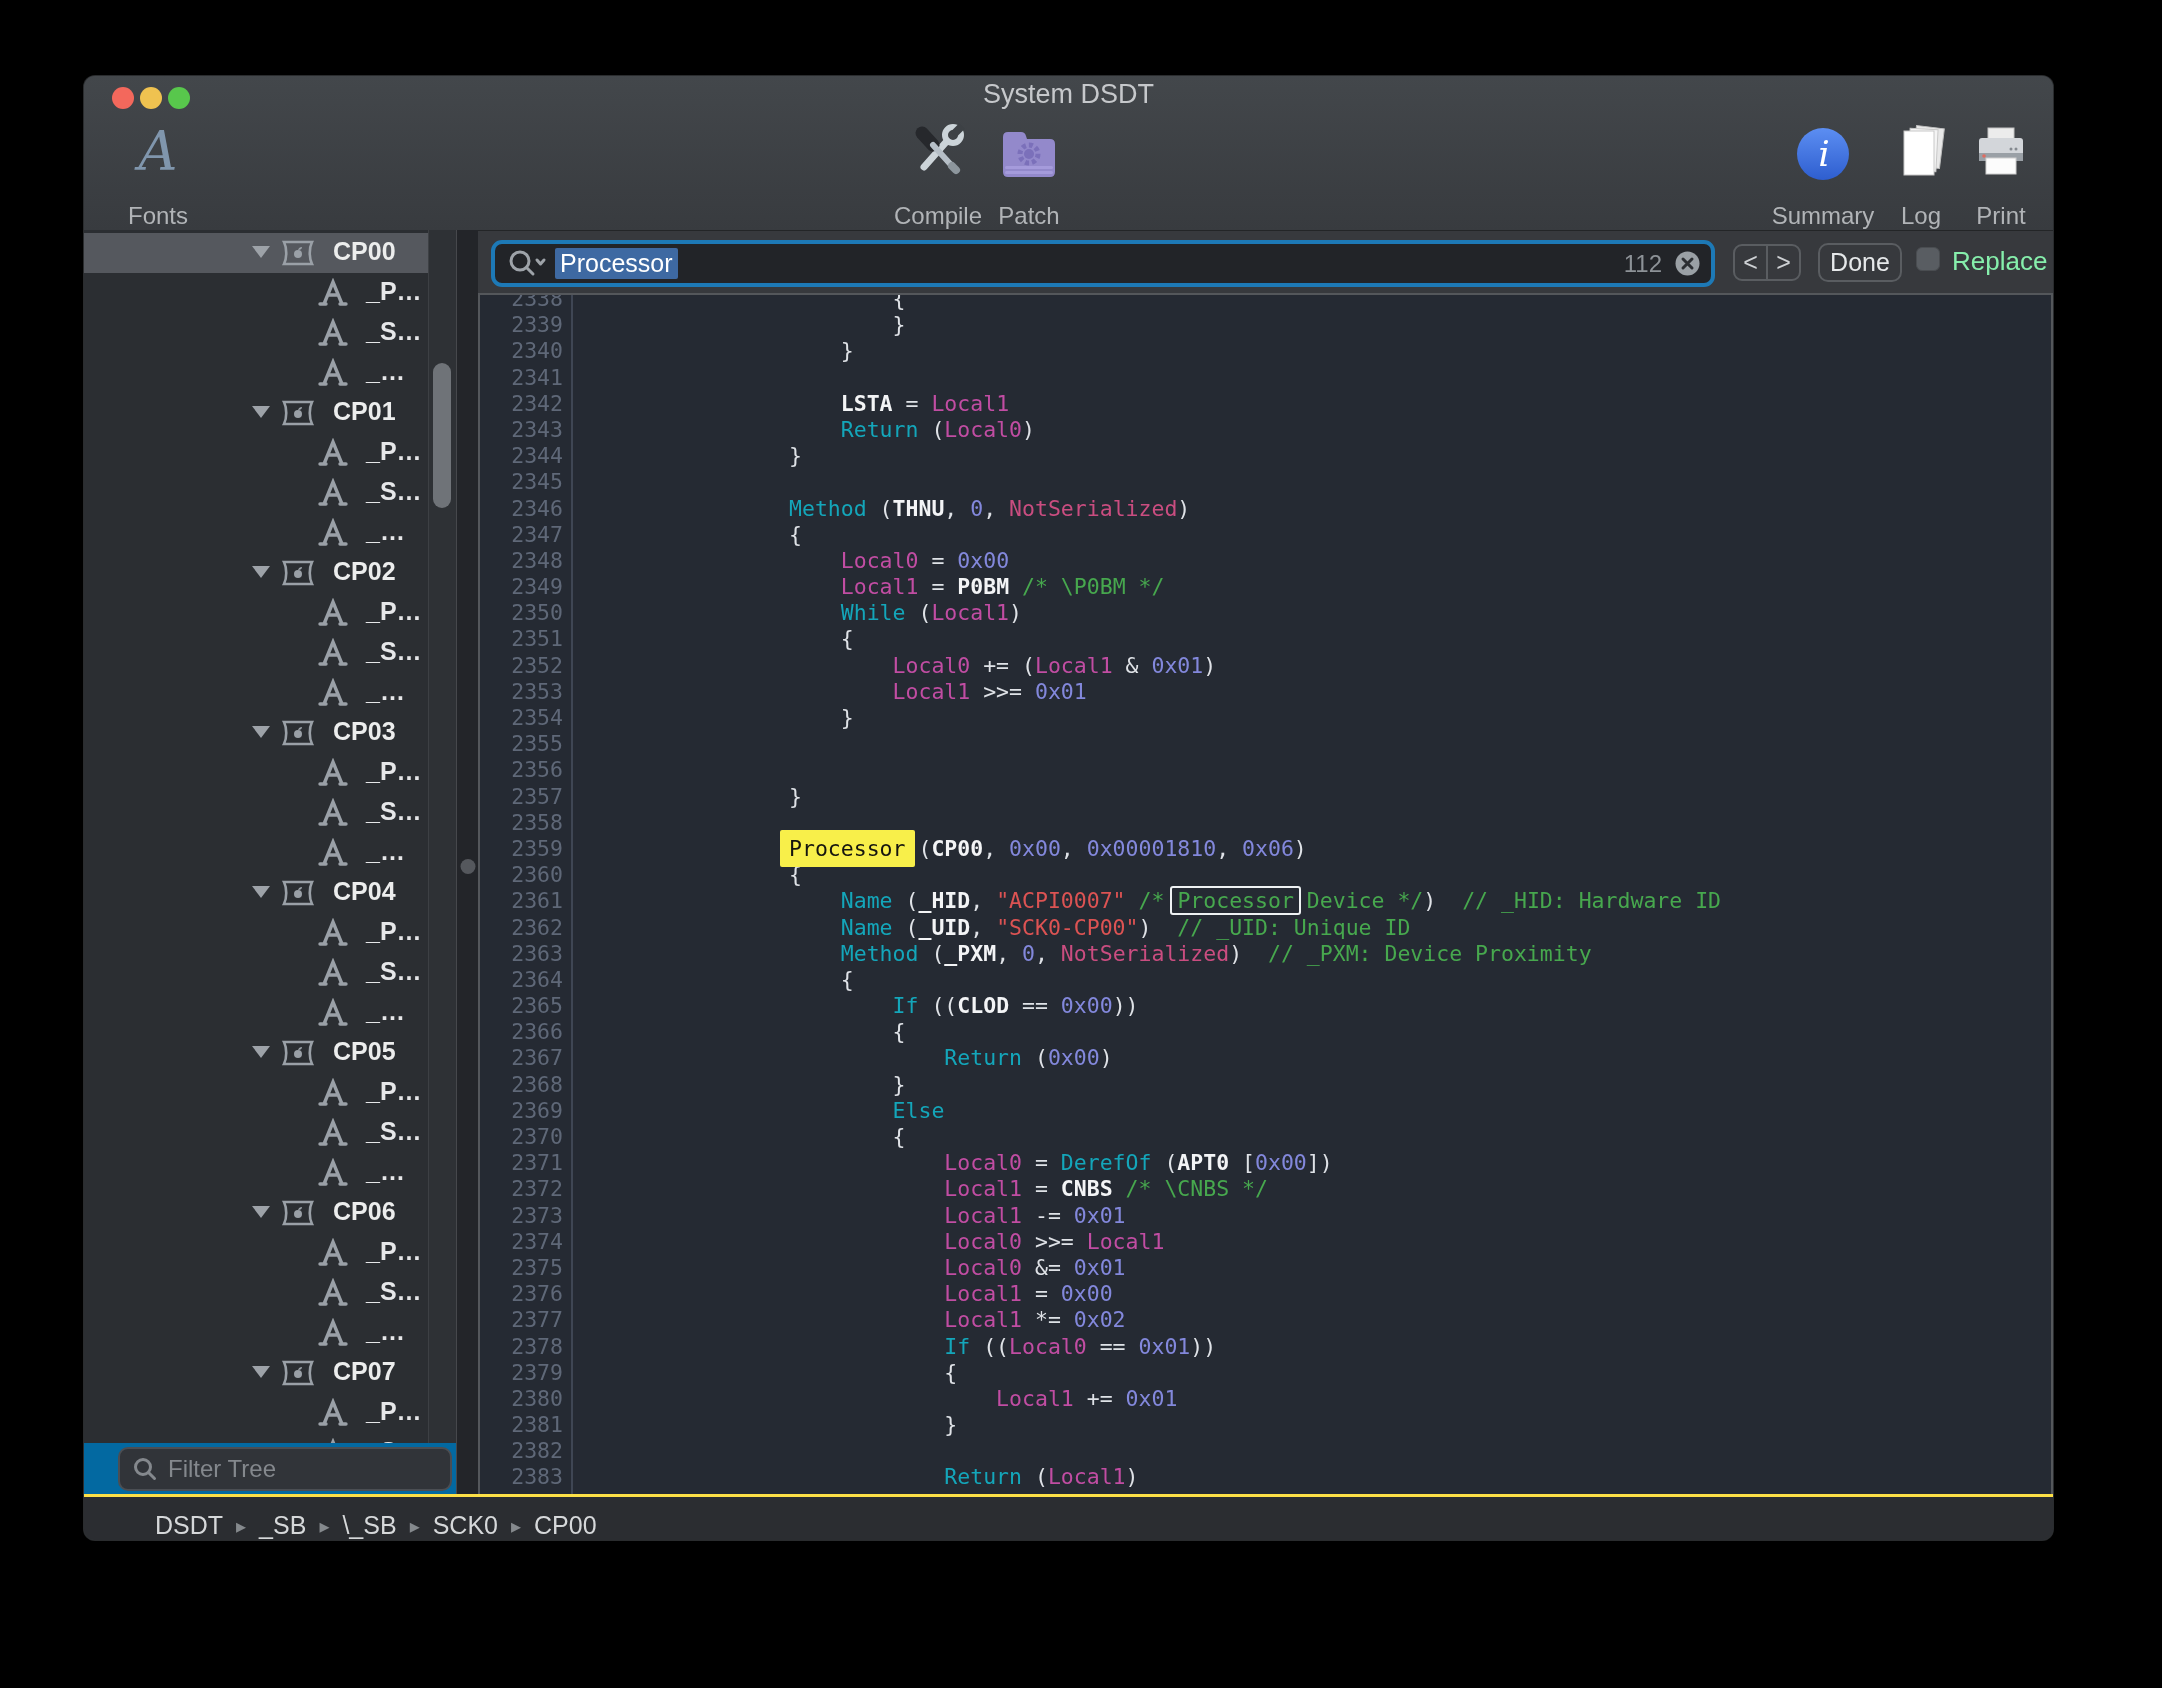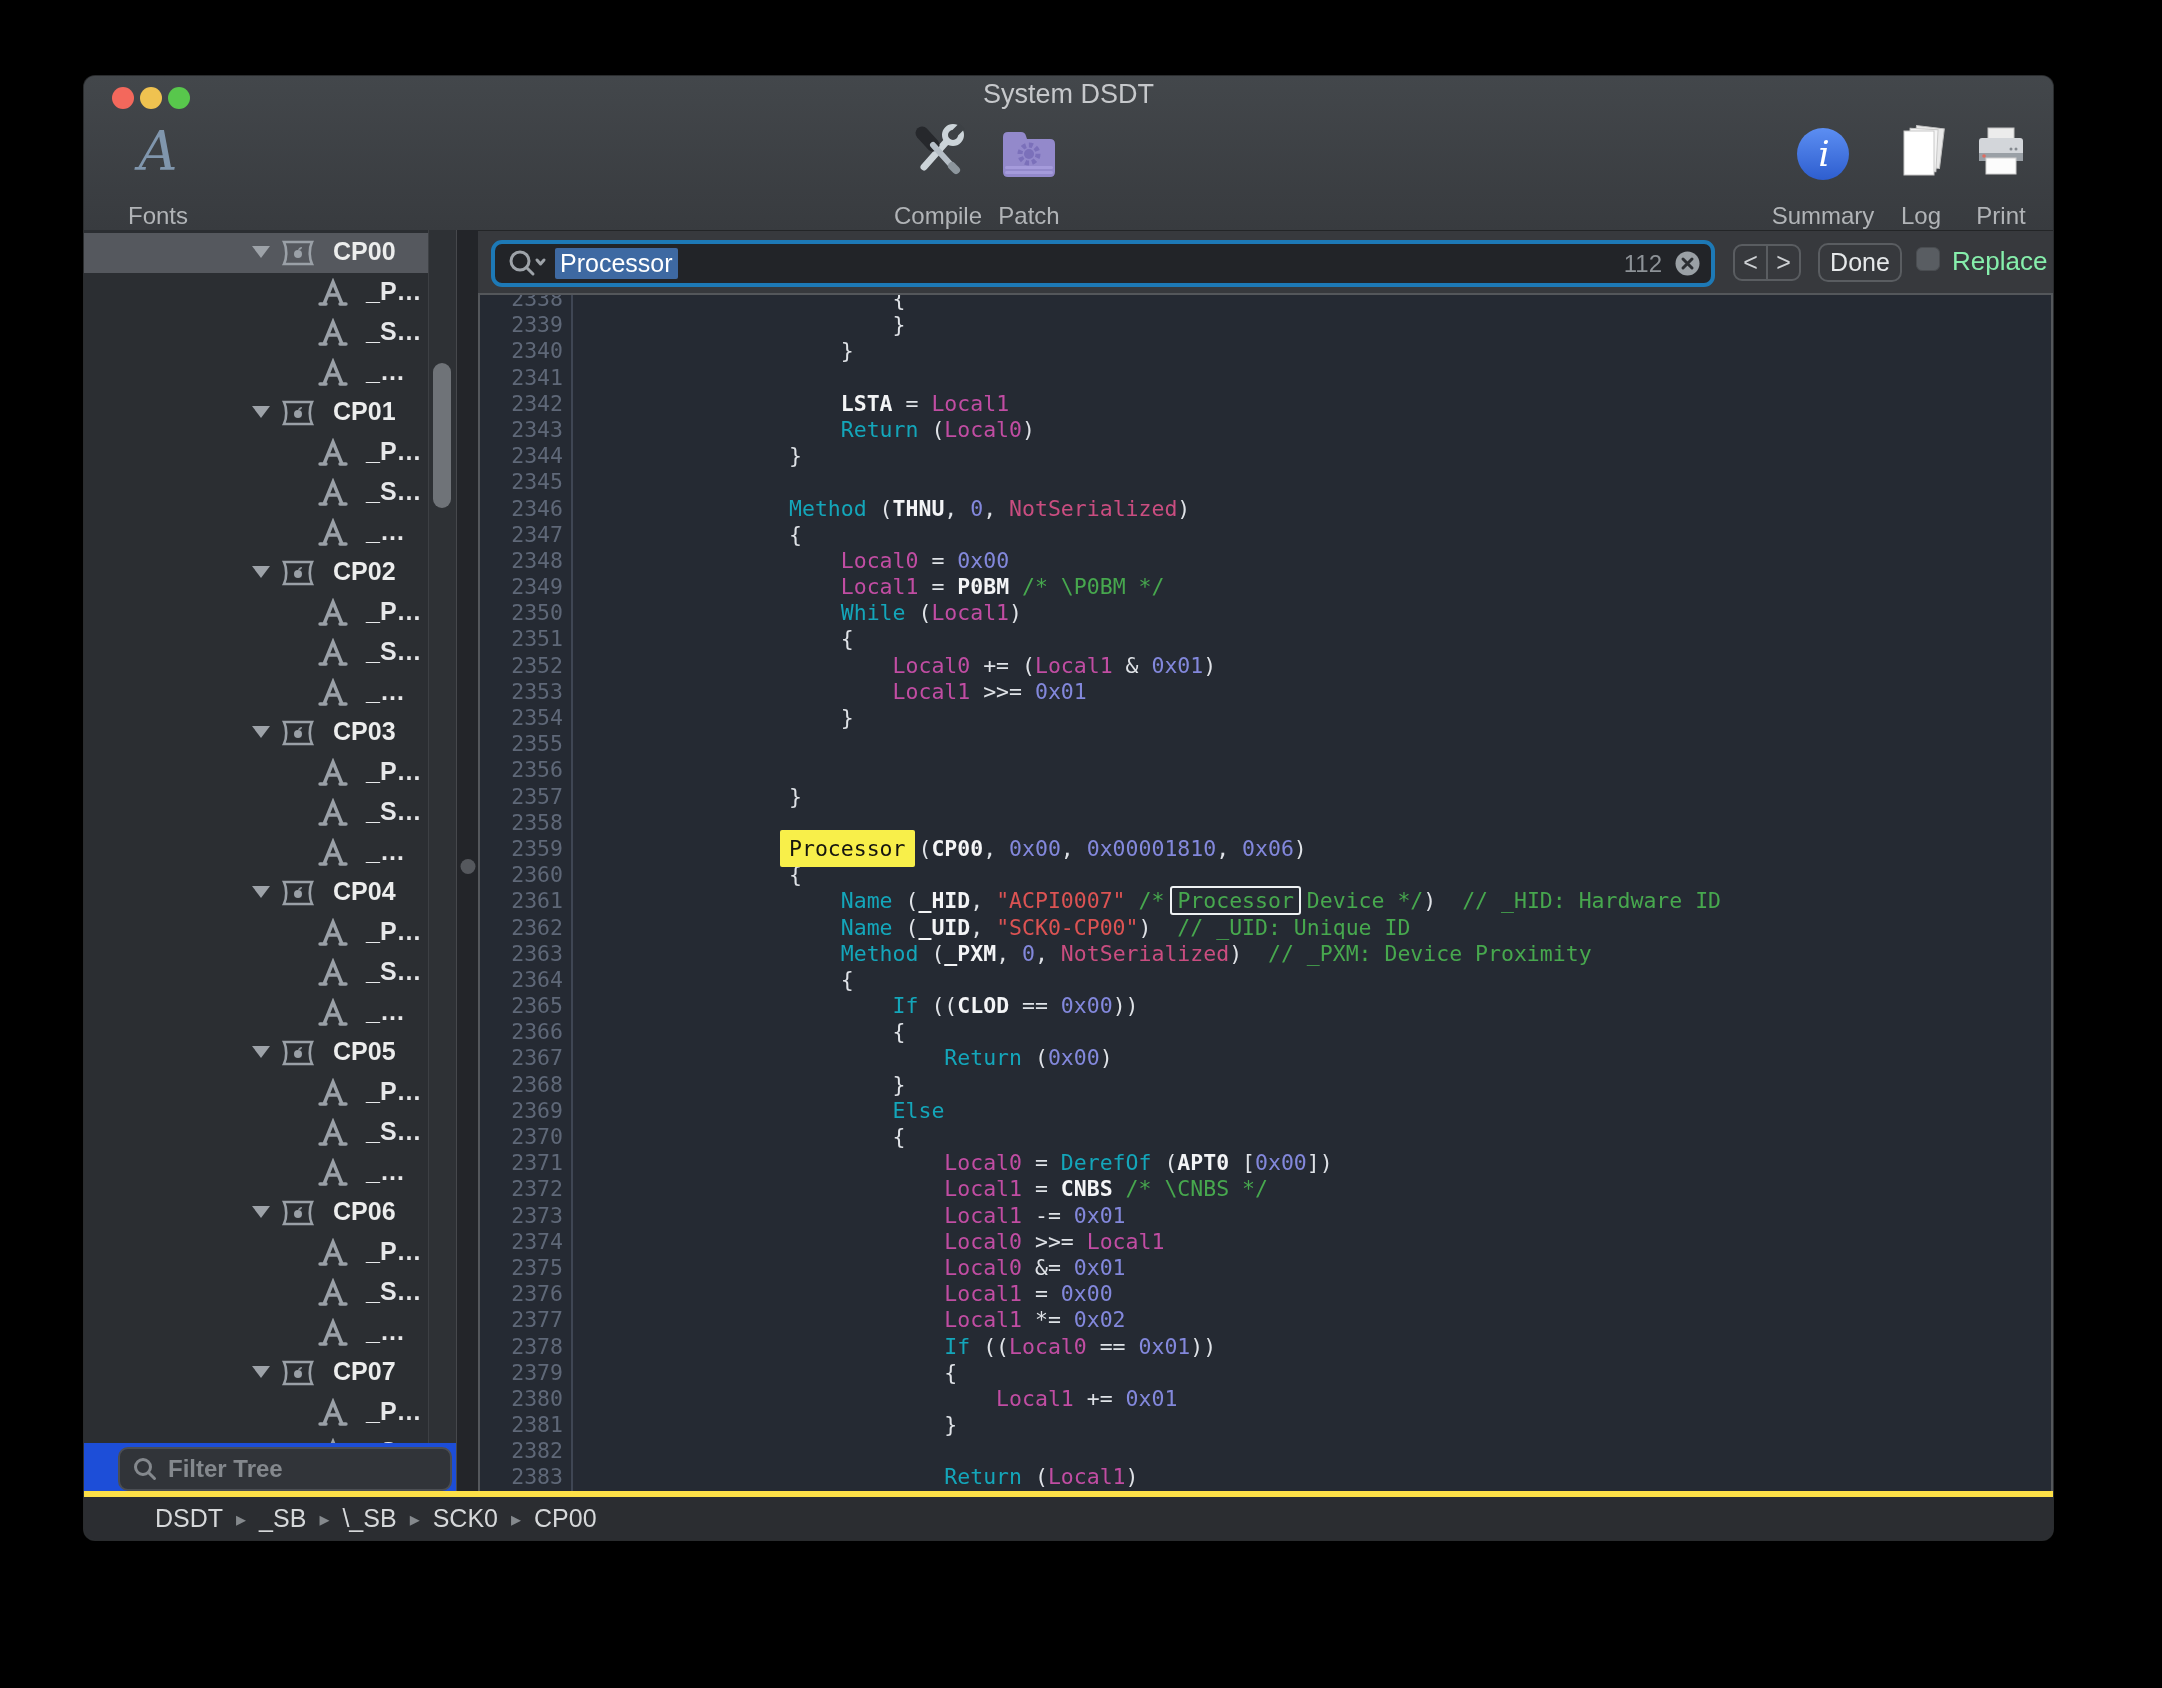--- a/index.html
+++ b/index.html
@@ -24,21 +24,21 @@
   #tree{position:absolute;left:0;top:3px;right:0;}
   .trow{position:relative;height:40px;}
   .trow.sel{background:#55585e;}
   .tri{position:absolute;left:168px;top:13px;width:0;height:0;border-left:9px solid transparent;border-right:9px solid transparent;border-top:12px solid #9da2a8;}
   .picon{position:absolute;left:197px;top:6px;}
   .plabel{position:absolute;left:249px;top:4px;font-size:25px;font-weight:600;color:#eceded;}
   .cicon{position:absolute;left:233px;top:5px;}
   .clabel{position:absolute;left:282px;top:4px;font-size:25px;font-weight:600;color:#e6e7e9;}
   .scroll-lane{position:absolute;top:0;bottom:0;right:0;width:27px;background:#2e3135;border-left:1px solid #3d4044;}
   .sthumb{position:absolute;left:4px;top:133px;width:18px;height:145px;border-radius:9px;background:#6f7378;}
-  .filter-strip{position:absolute;left:0;right:0;bottom:0;height:54px;background:#1d4ed8;font-weight:bold;}
+  .filter-strip{position:absolute;left:0;right:0;bottom:0;height:54px;background:#0369a1;}
   .filter-box{position:absolute;left:34px;right:4px;top:4px;height:44px;box-sizing:border-box;border:2px solid #4b4e53;border-radius:10px;display:flex;align-items:center;padding:0 12px;color:#84888d;font-size:24px;background:#313439;}
   .filter-box svg{margin-right:10px;flex:none;}
 
   .split{position:relative;width:21px;flex:none;background:#232529;border-left:1px solid #46484c;}
   .split .dot{position:absolute;left:50%;top:629px;transform:translateX(-50%);width:15px;height:15px;border-radius:50%;background:#55585d;}
 
   .main{position:relative;flex:1;}
 
   
   .find-strip{position:absolute;left:0;top:0;right:0;height:63px;}
@@ -65,21 +65,21 @@
   .tk-d{color:#ca4d80;}
   .tk-n{color:#8388dc;}
   .tk-s{color:#dc5353;}
   .tk-c{color:#47a84e;}
   .tk-p{color:#dfe2e7;}
   .tk-b{color:#f3f4f6;font-weight:bold;}
   .tk-hy{position:relative;z-index:1;background:#f8ef4a;color:#15150f;padding:6px 9px;margin:-6px -9px;border-radius:2px;}
   .tk-hb{color:#47a84e;border:2px solid #eef1f3;border-radius:3px;padding:0 5px;margin:0 -7px;}
 
   
-  .bottom-bar{position:absolute;left:0;right:0;bottom:0;height:43px;background:#2b2d31;border-top:6px solid #fde047;display:flex;align-items:center;}
+  .bottom-bar{position:absolute;left:0;right:0;bottom:0;height:43px;background:#2b2d31;border-top:3px solid #fde047;display:flex;align-items:flex-end;}
   #crumbs{margin-left:71px;display:flex;align-items:center;gap:13px;font-size:25px;color:#d6d8da;}
   .crumb-sep{color:#85898d;font-size:20px;}
 </style>
 </head>
 <body>
 
 <div class="stage">
   <div class="window">
 
     <div class="titlebar">

